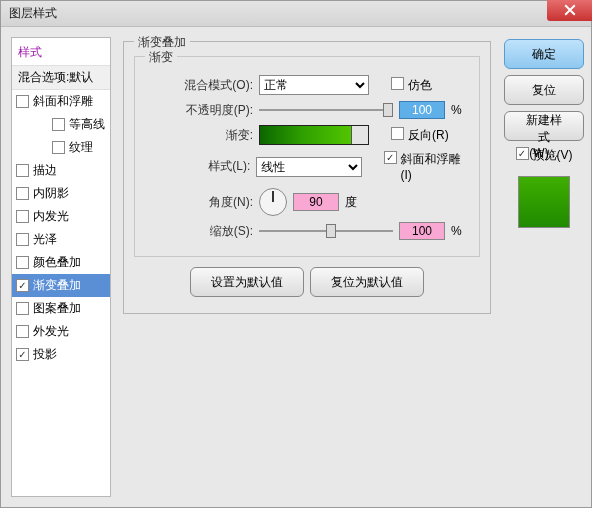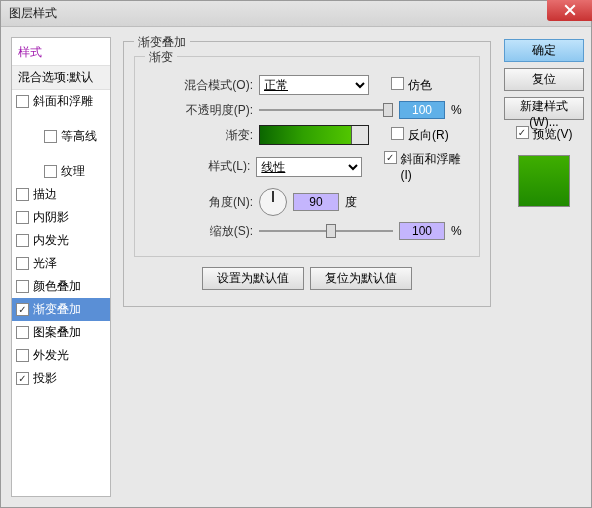--- a/index.html
+++ b/index.html
@@ -7,43 +7,43 @@
 .dialog { position: absolute; top: 0; left: 0; width: 592px; height: 508px; background: #e8e8e8; border: 1px solid #9a9a9a; }
 .titlebar { height: 26px; background: linear-gradient(#e4e4e4,#d4d4d4); padding: 4px 8px; border-bottom: 1px solid #bdbdbd; position: relative; }
 .titlebar span { color: #222; }
 .close-btn { position: absolute; right: -2px; top: -2px; width: 46px; height: 22px; background: linear-gradient(#e87070,#c83232); border-radius: 0 0 0 3px; display: flex; align-items: center; justify-content: center; }
 .close-btn svg { width: 12px; height: 12px; }
 .body { display: flex; height: calc(100% - 26px); padding: 10px 6px 10px 10px; gap: 8px; }
 .left { width: 100px; border: 1px solid #b8b8b8; background: #fff; padding-top: 2px; }
 .left-title { padding: 4px 6px; color: #a21caf; }
 .left-sub { padding: 3px 6px; background: #f0f0f0; border-top: 1px solid #e0e0e0; border-bottom: 1px solid #e0e0e0; }
 .left-item { display: flex; align-items: center; gap: 4px; padding: 3px 4px; cursor: default; }
-.left-item.indent { padding-left: 32px; margin-top: 12px; }
+.left-item.indent { padding-left: 40px; }
 .left-item.sel { background: #5a8fd6; color: #fff; }
 .chk { width: 13px; height: 13px; border: 1px solid #888; background: #fff; display: inline-flex; align-items: center; justify-content: center; font-size: 10px; color: #333; }
 .center { flex: 1; padding: 4px 4px; }
 .group { border: 1px solid #b5b5b5; position: relative; padding: 14px 10px 10px 10px; margin-bottom: 8px; }
 .group-title { position: absolute; top: -8px; left: 10px; background: #e8e8e8; padding: 0 4px; color: #333; }
 .inner-group { border: 1px solid #c7c7c7; position: relative; padding: 12px 10px 10px 10px; }
 .row { display: flex; align-items: center; margin: 6px 0; gap: 6px; }
 .lbl { width: 72px; text-align: right; color: #333; margin-left: 36px; }
-select { width: 110px; height: 20px; border: 1px solid #888; background: #fff; text-decoration: underline; }
+select { width: 110px; height: 20px; border: 1px solid #888; background: #fff; }
 .slider { flex: 1; height: 16px; position: relative; display: flex; align-items: center; }
 .slider-track { height: 2px; background: #9a9a9a; width: 100%; }
 .slider-thumb { position: absolute; width: 10px; height: 14px; background: #dcdcdc; border: 1px solid #777; top: 1px; }
-.numbox { width: 46px; height: 18px; border: 1px solid #888; background: #c4b5fd; text-align: center; line-height: 16px; }
+.numbox { width: 46px; height: 18px; border: 1px solid #888; background: #f9a8d4; text-align: center; line-height: 16px; }
 .numbox.blue { background: #5fb0e8; color: #fff; border: 1px solid #3a7db5; }
 .unit { width: 18px; }
 .grad-prev { width: 110px; height: 20px; border: 1px solid #222; background: linear-gradient(to right, #0b6600 0%, #2fa000 40%, #5ed300 100%); position: relative; }
 .grad-prev::after { content: ""; position: absolute; right: 0; top: 0; width: 16px; height: 100%; background: #e4e4e4; border-left: 1px solid #555; }
 .grad-prev .tri { position: absolute; right: 4px; top: 7px; width: 0; height: 0; border-left: 4px solid transparent; border-right: 4px solid transparent; border-top: 5px solid #222; }
 .chklbl { display: flex; align-items: flex-start; gap: 4px; }
 .dial { width: 28px; height: 28px; border: 1px solid #888; border-radius: 50%; background: #f4f4f4; position: relative; }
 .dial::after { content: ""; position: absolute; left: 50%; top: 2px; width: 2px; height: 11px; background: #333; transform: translateX(-50%); }
-.btn { height: 23px; padding: 0 14px; border: 1px solid #888; background: linear-gradient(#f8f8f8,#dcdcdc); cursor: default; border-radius: 0; }
+.btn { height: 30px; padding: 0 20px; border: 1px solid #888; background: linear-gradient(#f8f8f8,#dcdcdc); cursor: default; border-radius: 6px; }
 .btn.blue { background: linear-gradient(#bfe3fb,#8fc8f0); border: 1px solid #5a9cd0; }
 .right { width: 82px; display: flex; flex-direction: column; gap: 6px; align-items: center; padding-top: 2px; }
 .right .btn { width: 80px; text-align: center; }
 .preview-sw { width: 52px; height: 52px; background: linear-gradient(#3fae00,#1f8a00); border: 1px solid #888; margin-top: 6px; }
 </style>
 </head>
 <body>
 
 <div class="dialog">
   <div class="titlebar">

